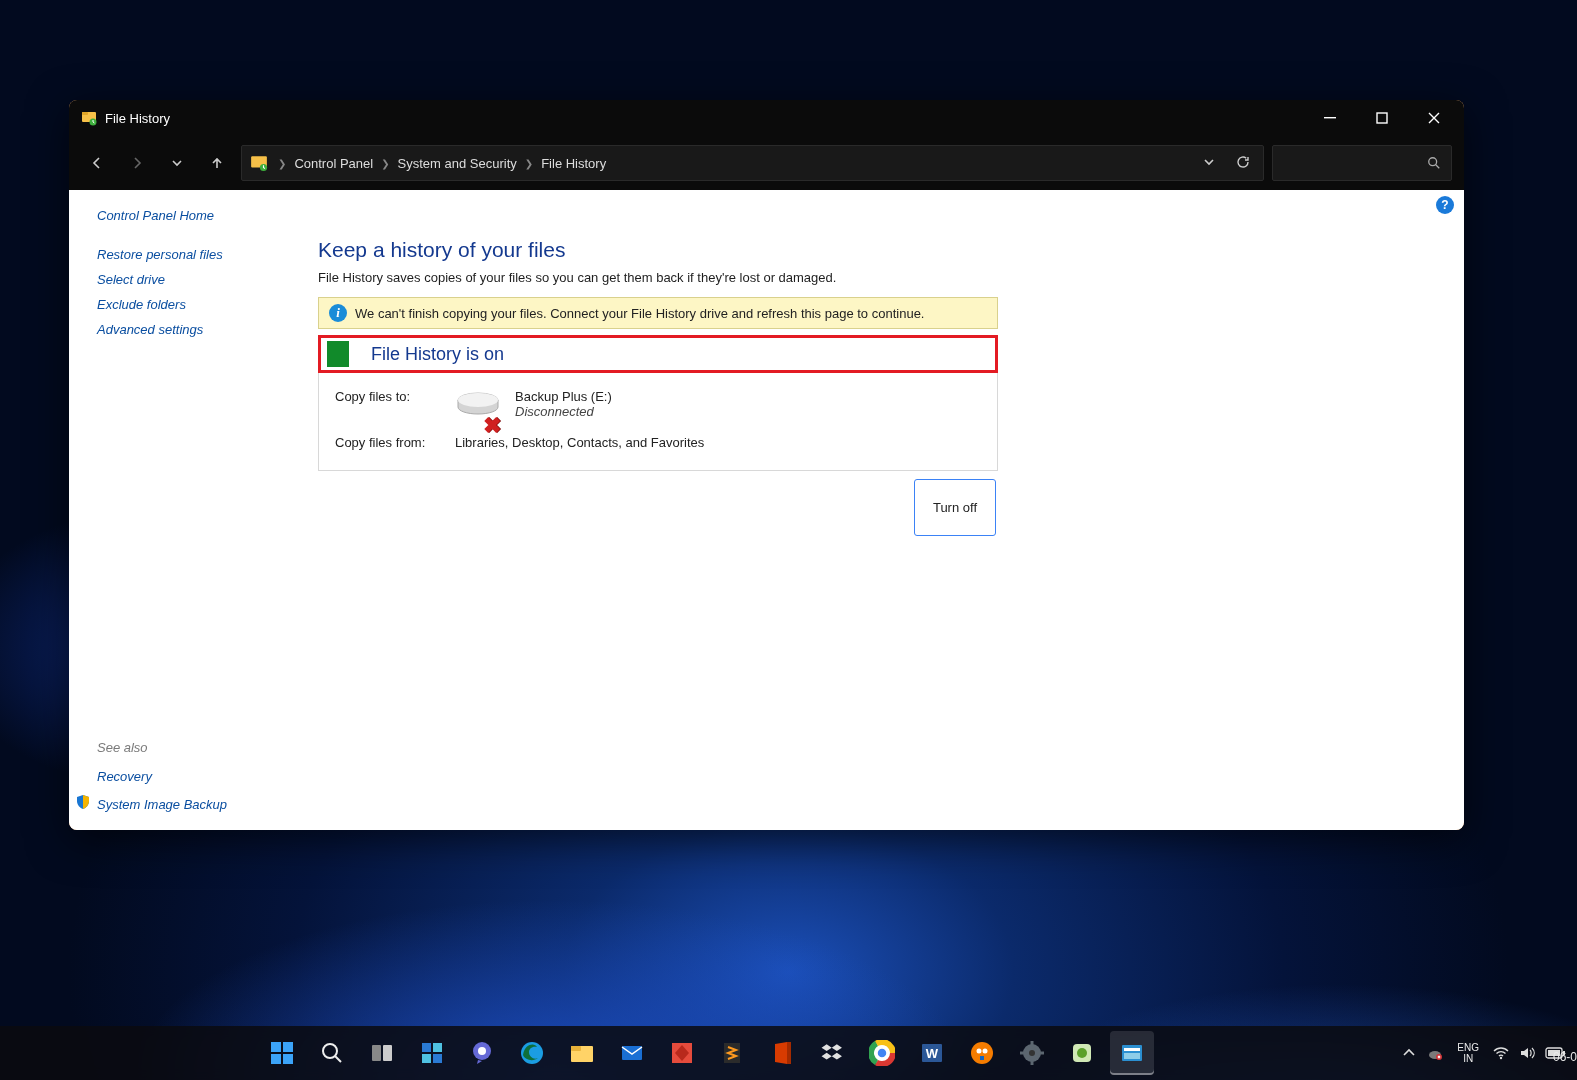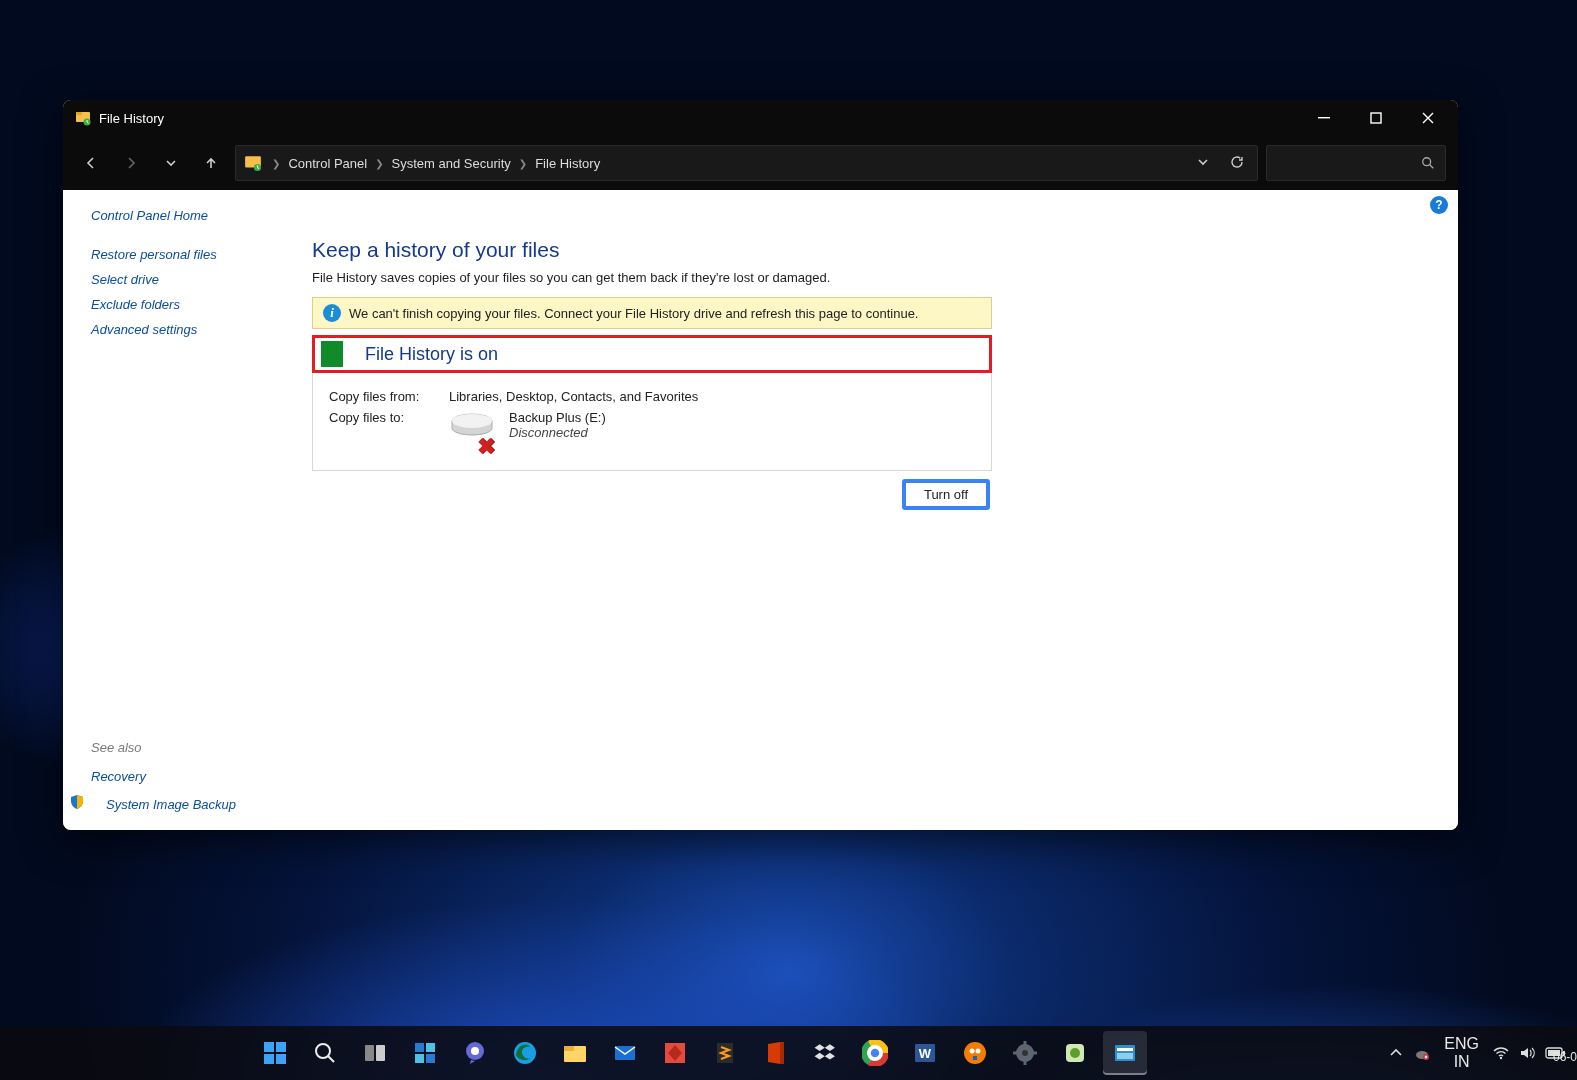--- a/index.html
+++ b/index.html
@@ -9,21 +9,21 @@
   position: relative; overflow: hidden;
 }
 .wallpaper-swirl {
   position: absolute; inset: 0;
   background:
     radial-gradient(ellipse 700px 300px at 35% 100%, rgba(30,80,200,0.9) 0%, rgba(10,20,60,0) 60%),
     radial-gradient(ellipse 600px 250px at 85% 105%, rgba(40,100,220,0.7) 0%, rgba(10,20,60,0) 60%),
     radial-gradient(ellipse 300px 200px at 10% 60%, rgba(20,60,180,0.6) 0%, rgba(10,20,60,0) 70%);
 }
 .window {
-  position: absolute; left: 63px; top: 100px; width: 1395px; height: 730px;
+  position: absolute; left: 69px; top: 100px; width: 1395px; height: 730px;
   background: #fdba74; border-radius: 8px; overflow: hidden;
   box-shadow: 0 10px 40px rgba(0,0,0,0.6);
 }
 .titlebar {
   height: 36px; background: #0b0b0b; color: #fff;
   display: flex; align-items: center; padding: 0 4px 0 12px;
 }
 .titlebar-icon { width: 16px; height: 16px; margin-right: 8px; position: relative; }
 .titlebar-icon svg { width: 16px; height: 16px; display: block; }
 .titlebar-title { font-size: 13px; flex: 1; }
@@ -59,21 +59,21 @@
 .help-badge {
   position: absolute; top: 6px; right: 10px; width: 18px; height: 18px; border-radius: 50%;
   background: #1a7ad9; color: #fff; font-size: 12px; line-height: 18px; text-align: center;
   font-weight: bold;
 }
 .sidebar { width: 225px; padding: 18px 0 16px 28px; display: flex; flex-direction: column; font-style: italic; }
 .side-link { color: #0a4ea0; font-size: 13px; margin-bottom: 10px; cursor: pointer; }
 .side-home { margin-bottom: 24px; }
 .side-spacer { flex: 1; }
 .see-also { color: #7a7a7a; font-size: 13px; margin-bottom: 14px; }
-.side-row { display: flex; align-items: center; gap: 21px; }
+.side-row { display: flex; align-items: center; gap: 6px; }
 .shield-icon svg { width: 16px; height: 16px; }
 .main { flex: 1; padding: 18px 26px 0 24px; }
 .page-title { color: #14398f; font-size: 21px; font-weight: 400; margin-bottom: 8px; margin-top: 30px; }
 .page-sub { color: #1e1e1e; font-size: 13px; margin-bottom: 12px; }
 .info-banner {
   border: 1px solid #d9d18d; background: #fdf6c5; padding: 6px 10px;
   display: flex; align-items: center; font-size: 13px; color: #222;
 }
 .info-banner .info-icon {
   width: 18px; height: 18px; border-radius: 50%; background: #1a8cd8; color: #fff;
@@ -95,37 +95,37 @@
 .drive-icon-wrap svg { width: 46px; height: 30px; }
 .drive-x {
   position: absolute; right: -4px; bottom: -6px; width: 22px; height: 22px;
   color: #d02020; font-size: 22px; font-weight: bold; text-shadow: 1px 0 #7a0000;
 }
 .drive-name { color: #222; }
 .drive-status { font-style: italic; color: #444; }
 .run-now { color: #0a4ea0; cursor: pointer; margin-top: 18px; margin-left: 120px; font-size: 13px; }
 .turnoff-row { display: flex; justify-content: flex-end; margin-top: 8px; padding-right: 2px; }
 .turnoff-btn {
-  background: #fff; border: 4px solid #3b82f6; border-radius: 3px; padding: 4px 18px;
+  background: #fff; border: 1px solid #3b82f6; border-radius: 3px; padding: 20px 18px;
   font-size: 13px; color: #222;
 }
 
 .taskbar {
   position: absolute; left: 0; right: 0; bottom: 0; height: 54px;
   background: rgba(10,10,15,0.85); backdrop-filter: blur(6px);
   display: flex; align-items: center;
   padding: 0 12px;
 }
 .task-center { flex: 1; display: flex; justify-content: center; gap: 6px; }
 .task-item {
   width: 44px; height: 44px; border-radius: 4px; display: flex; align-items: center; justify-content: center;
 }
 .task-item.active { background: rgba(255,255,255,0.12); box-shadow: inset 0 -2px 0 rgba(255,255,255,0.4); }
 .task-item svg, .task-item .glyph { width: 26px; height: 26px; }
-.task-right { display: flex; align-items: center; gap: 14px; color: #eaeaea; font-size: 16px; }
+.task-right { display: flex; align-items: center; gap: 14px; color: #eaeaea; font-size: 10px; }
 .task-right .lang { line-height: 1.1; text-align: center; }
 .tray-icons { display: flex; align-items: center; gap: 10px; }
 .tray-icons svg { width: 16px; height: 16px; fill: #ddd; }
 .clock-partial { position: absolute; right: 0; bottom: 16px; color: #eaeaea; font-size: 12px; }
 </style>
 </head>
 <body>
 
 <div class="wallpaper-swirl"></div>
 
@@ -246,40 +246,40 @@
           <span>We can't finish copying your files. Connect your File History drive and refresh this page to continue.</span>
         </div>
 
         <div class="status-box">
           <div class="flag"></div>
           <div class="status-text">File History is on</div>
         </div>
 
         <div class="details-box">
           <div class="details-row">
-            <div class="details-label">Copy files from:</div>
-            <div class="details-value">Libraries, Desktop, Contacts, and Favorites</div>
-          </div>
-          <div class="details-row">
             <div class="details-label">Copy files to:</div>
             <div class="drive-block">
               <div class="drive-icon-wrap">
                 <svg viewBox="0 0 46 30">
                     <ellipse cx="23" cy="11" rx="20" ry="7" fill="#e8e8e8" stroke="#bbb"></ellipse>
                     <path d="M3 11v7c0 4 9 7 20 7s20-3 20-7v-7" fill="#d4d4d4" stroke="#aaa"></path>
                     <ellipse cx="23" cy="11" rx="20" ry="7" fill="#f2f2f2"></ellipse>
                   </svg>
                 <span class="drive-x">✖</span>
               </div>
               <div>
                 <div class="drive-name">Backup Plus (E:)</div>
                 <div class="drive-status">Disconnected</div>
               </div>
             </div>
           </div>
+          <div class="details-row">
+            <div class="details-label">Copy files from:</div>
+            <div class="details-value">Libraries, Desktop, Contacts, and Favorites</div>
+          </div>
         </div>
 
         <div class="turnoff-row">
           <button class="turnoff-btn">Turn off</button>
         </div>
       </div>
     </div>
   </div>
 </div>
 

